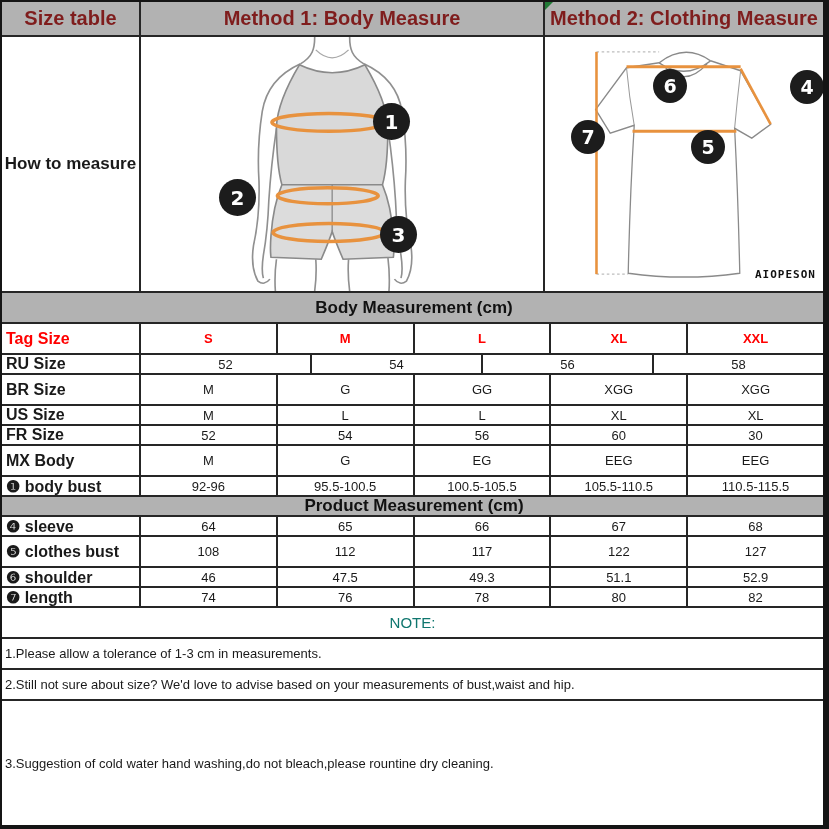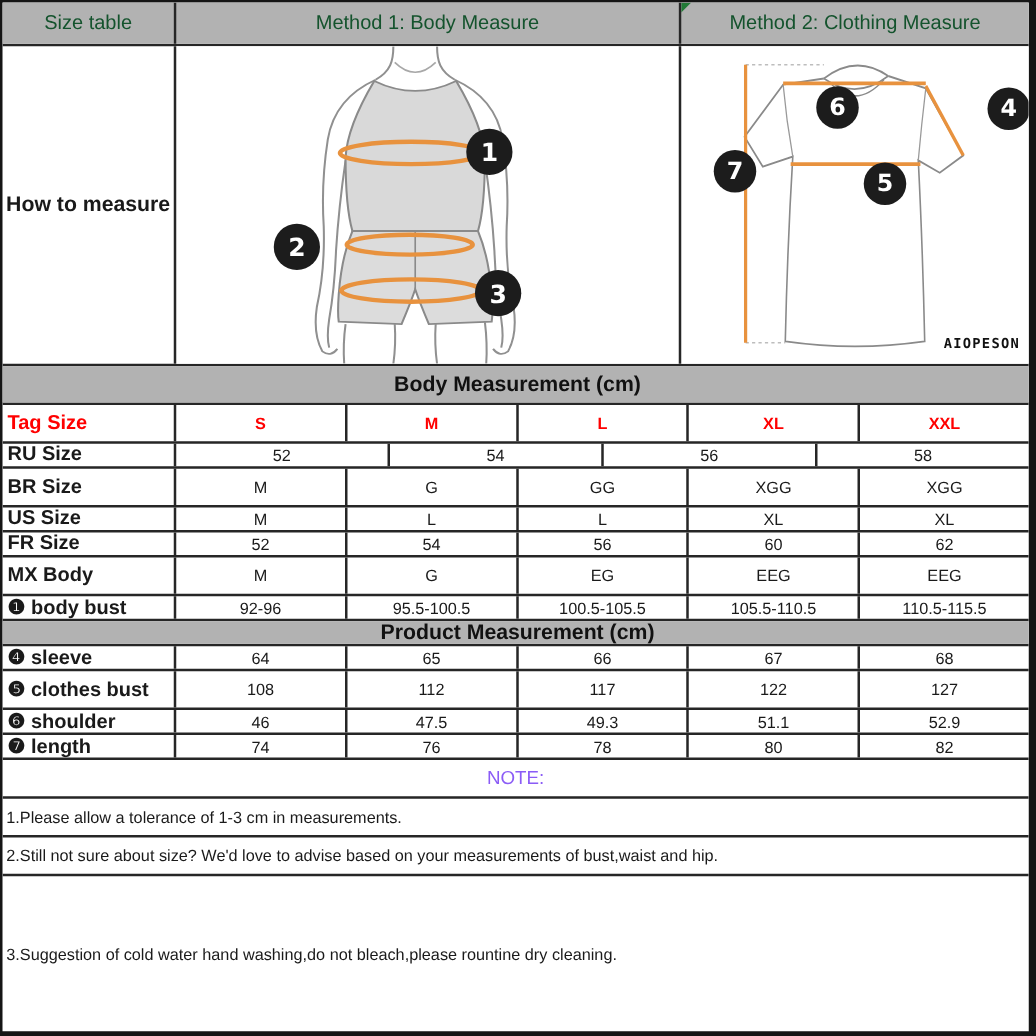--- a/index.html
+++ b/index.html
@@ -12,31 +12,31 @@
   }
   .row{display:flex;box-sizing:border-box;border-top:2px solid #262626;flex:none;}
   .row:first-child{border-top:none;}
   .cell{box-sizing:border-box;border-left:2px solid #262626;display:flex;align-items:center;justify-content:center;position:relative;overflow:hidden;}
   .cell:first-child{border-left:none;}
   .c0{width:137px;flex:none;}
   .cv{flex:1;}
   .m1{width:404px;flex:none;}
   .m2{flex:1;}
   .gray{background:#b2b2b2;}
-  .hdrtxt{font-weight:normal;font-size:16px;color:#14532d;}
+  .hdrtxt{font-weight:bold;font-size:20px;color:#7f1d1d;}
   .h33{height:33px;} .h256{height:256px;} .h31{height:31px;} .h32{height:20px;}
   .fill{flex:1 1 auto;min-height:0;}
   .sectitle{font-weight:bold;font-size:17px;color:#111;}
   .lbl{justify-content:flex-start;padding-left:4px;font-weight:bold;font-size:16px;}
   .val{font-size:13px;}
   .red{color:#ff0000;}
   .tagv{font-weight:bold;font-size:13px;color:#ff0000;}
   .howto{font-weight:bold;font-size:17px;text-align:center;line-height:1.5;}
   .fullcell{flex:1;justify-content:flex-start;padding-left:3px;font-size:13px;}
-  .notetitle{justify-content:center;font-size:15px;color:#8b5cf6;padding-left:0;}
+  .notetitle{justify-content:center;font-size:15px;color:#0f766e;padding-left:0;}
   .illus{background:#fff;padding:0;align-items:stretch;justify-content:stretch;}
   .illus svg{width:100%;height:100%;display:block;}
   .marker{
     position:absolute;border-radius:50%;background:#1c1c1c;color:#fff;
     display:flex;align-items:center;justify-content:center;
     font-weight:bold;font-family:"DejaVu Sans",sans-serif;
   }
   .mk37{width:37px;height:37px;font-size:20px;}
   .mk34{width:34px;height:34px;font-size:19px;}
   .brand{
@@ -168,21 +168,21 @@
     <div class="cell cv val">XL</div>
     <div class="cell cv val">XL</div>
   </div>
 
   <div class="row h32">
     <div class="cell c0 lbl">FR Size</div>
     <div class="cell cv val">52</div>
     <div class="cell cv val">54</div>
     <div class="cell cv val">56</div>
     <div class="cell cv val">60</div>
-    <div class="cell cv val">62</div>
+    <div class="cell cv val">30</div>
   </div>
 
   <div class="row h31">
     <div class="cell c0 lbl">MX Body</div>
     <div class="cell cv val">M</div>
     <div class="cell cv val">G</div>
     <div class="cell cv val">EG</div>
     <div class="cell cv val">EEG</div>
     <div class="cell cv val">EEG</div>
   </div>

